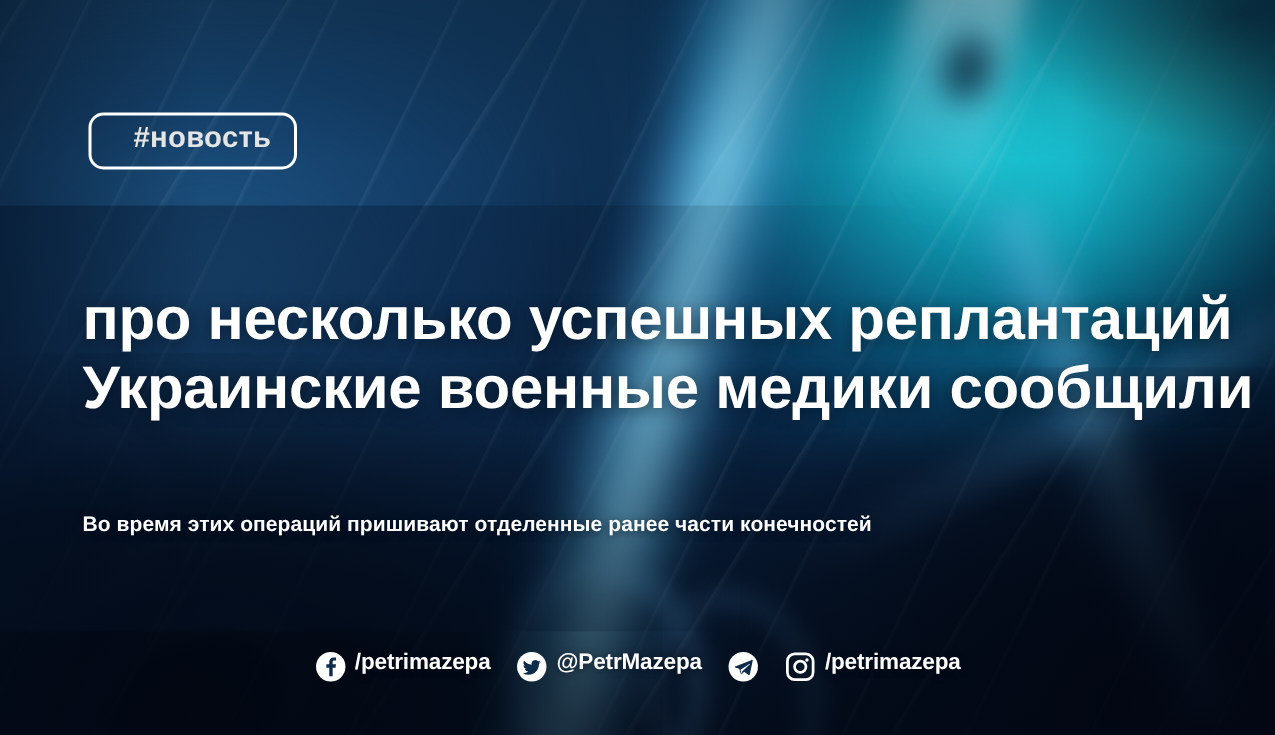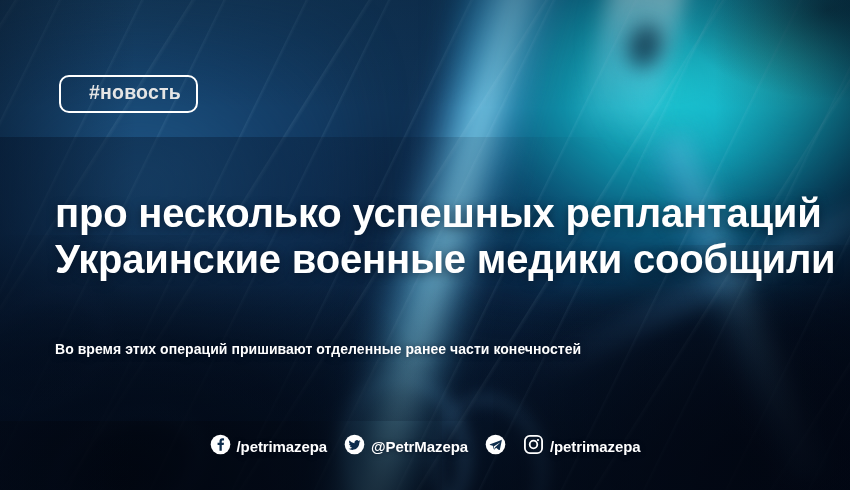--- a/index.html
+++ b/index.html
@@ -269,21 +269,21 @@
     position: absolute;
     left: 0; right: 0;
     top: 434px;
     display: flex;
     align-items: center;
     justify-content: center;
     gap: 17px;
   }
   .social-item {
     display: flex;
-    align-items: flex-end;
+    align-items: flex-start;
     gap: 6px;
     color: #ffffff;
     white-space: nowrap;
   }
   .social-handle {
     font-size: 15px;
     font-weight: 700;
     letter-spacing: -0.1px;
     font-stretch: condensed;
     line-height: 1;

